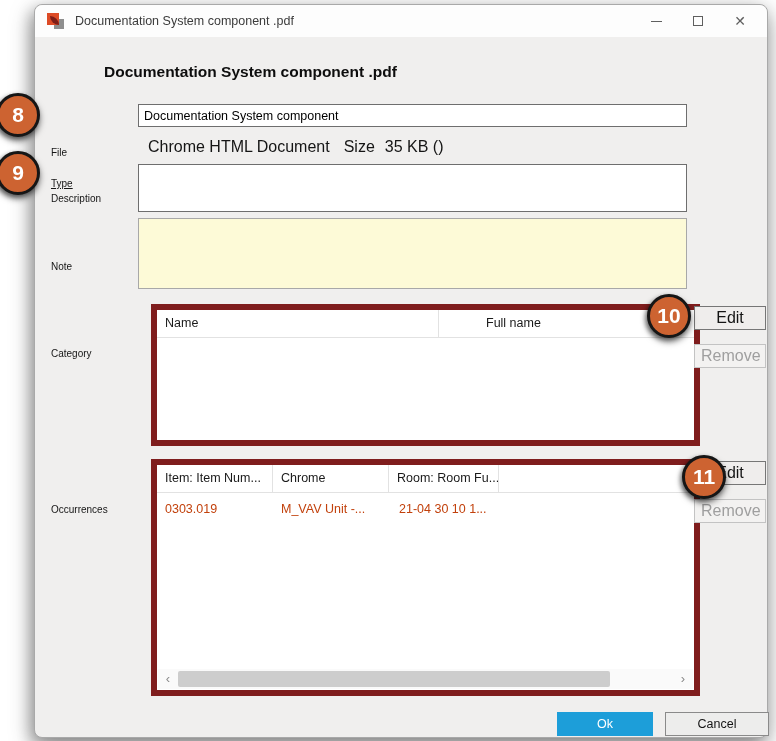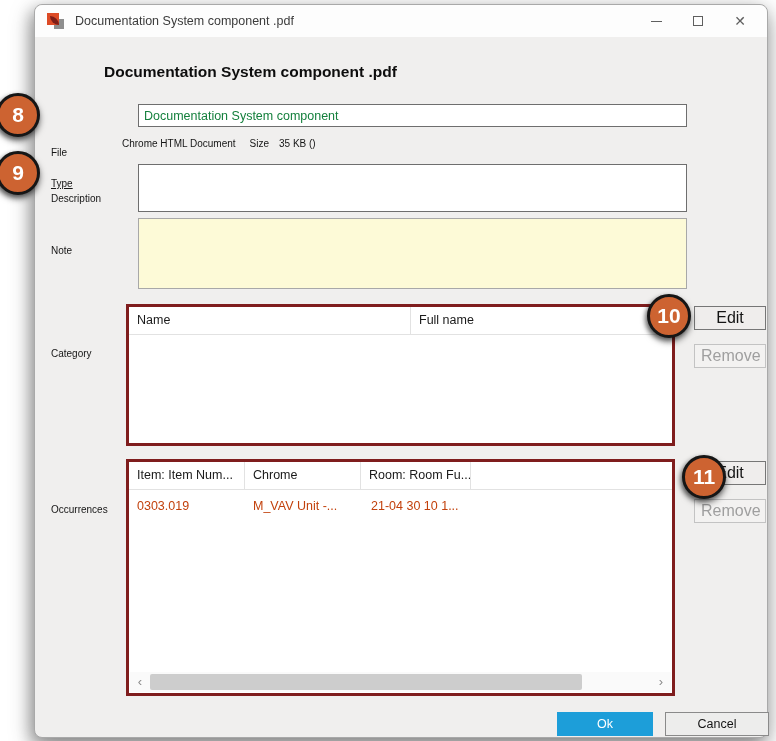--- a/index.html
+++ b/index.html
@@ -36,30 +36,30 @@
   .heading{
     position:absolute;left:69px;top:58px;font-size:15.5px;font-weight:bold;color:#0d0d0d;
     white-space:nowrap;
   }
 
   .label{position:absolute;left:16px;font-size:10px;color:#151515;white-space:nowrap;margin-top:40px;}
 
   .tbox{
     position:absolute;left:103px;width:549px;box-sizing:border-box;
     background:#ffffff;border:1px solid #6e6e6e;
-    font-family:"Liberation Sans",sans-serif;font-size:12.5px;color:#15803d;
+    font-family:"Liberation Sans",sans-serif;font-size:12.5px;color:#000000;
     padding:2px 5px;outline:none;resize:none;
   }
-  .typeline{position:absolute;left:87px;font-size:10px;color:#151515;white-space:nowrap;}
+  .typeline{position:absolute;left:113px;font-size:16px;color:#151515;white-space:nowrap;}
   .typeline .size-lbl{margin-left:14px;}
   .typeline .size-val{margin-left:10px;}
 
   .listbox{
-    position:absolute;left:91px;width:549px;box-sizing:border-box;
-    background:#ffffff;border:3px solid #7f1d1d;overflow:hidden;
+    position:absolute;left:116px;width:549px;box-sizing:border-box;
+    background:#ffffff;border:6px solid #7f1d1d;overflow:hidden;
   }
   .lv-header{display:flex;height:27px;border-bottom:1px solid #e2e2e2;background:#ffffff;}
   .lv-hcell{
     box-sizing:border-box;border-right:1px solid #e2e2e2;
     font-size:12.5px;color:#1a1a1a;line-height:26px;padding-left:8px;
     white-space:nowrap;overflow:hidden;
   }
   .lv-row{display:flex;height:26px;}
   .lv-cell{
     box-sizing:border-box;font-size:12.5px;color:#c2410c;line-height:26px;
@@ -130,28 +130,28 @@
     <input class="tbox" style="top: 99px; height: 23px;" type="text" value="Documentation System component">
 
     <div class="label" style="top:133px;text-decoration:underline;">Type</div>
     <div class="typeline" style="top:133px;">
       <span>Chrome HTML Document</span><span class="size-lbl">Size</span><span class="size-val">35 KB ()</span>
     </div>
 
     <div class="label" style="top:148px;">Description</div>
     <textarea class="tbox" style="top: 159px; height: 48px;"></textarea>
 
-    <div class="label" style="top:200px;">Note</div>
+    <div class="label" style="top:216px;">Note</div>
     <textarea class="tbox" style="top: 213px; height: 71px; background: rgb(253, 250, 215); border-color: rgb(168, 168, 168);"></textarea>
 
     <div class="label" style="top:303px;">Category</div>
     <div class="listbox" style="top:299px;height:142px;">
       <div class="lv-header">
         <div class="lv-hcell" style="width:282px;">Name</div>
-        <div class="lv-hcell" style="flex:1;border-right:none;">Full name</div>
+        <div class="lv-hcell" style="flex:1;border-right:none;margin-left:39px;">Full name</div>
       </div>
     </div>
     <button class="sidebtn" style="top:301px;">Edit</button>
     <button class="sidebtn disabled" style="top:339px;">Remove</button>
 
     <div class="label" style="top:459px;">Occurrences</div>
     <div class="listbox" style="top:454px;height:237px;">
       <div class="lv-header">
         <div class="lv-hcell" style="width:116px;">Item: Item Num...</div>
         <div class="lv-hcell" style="width:116px;">Chrome</div>

